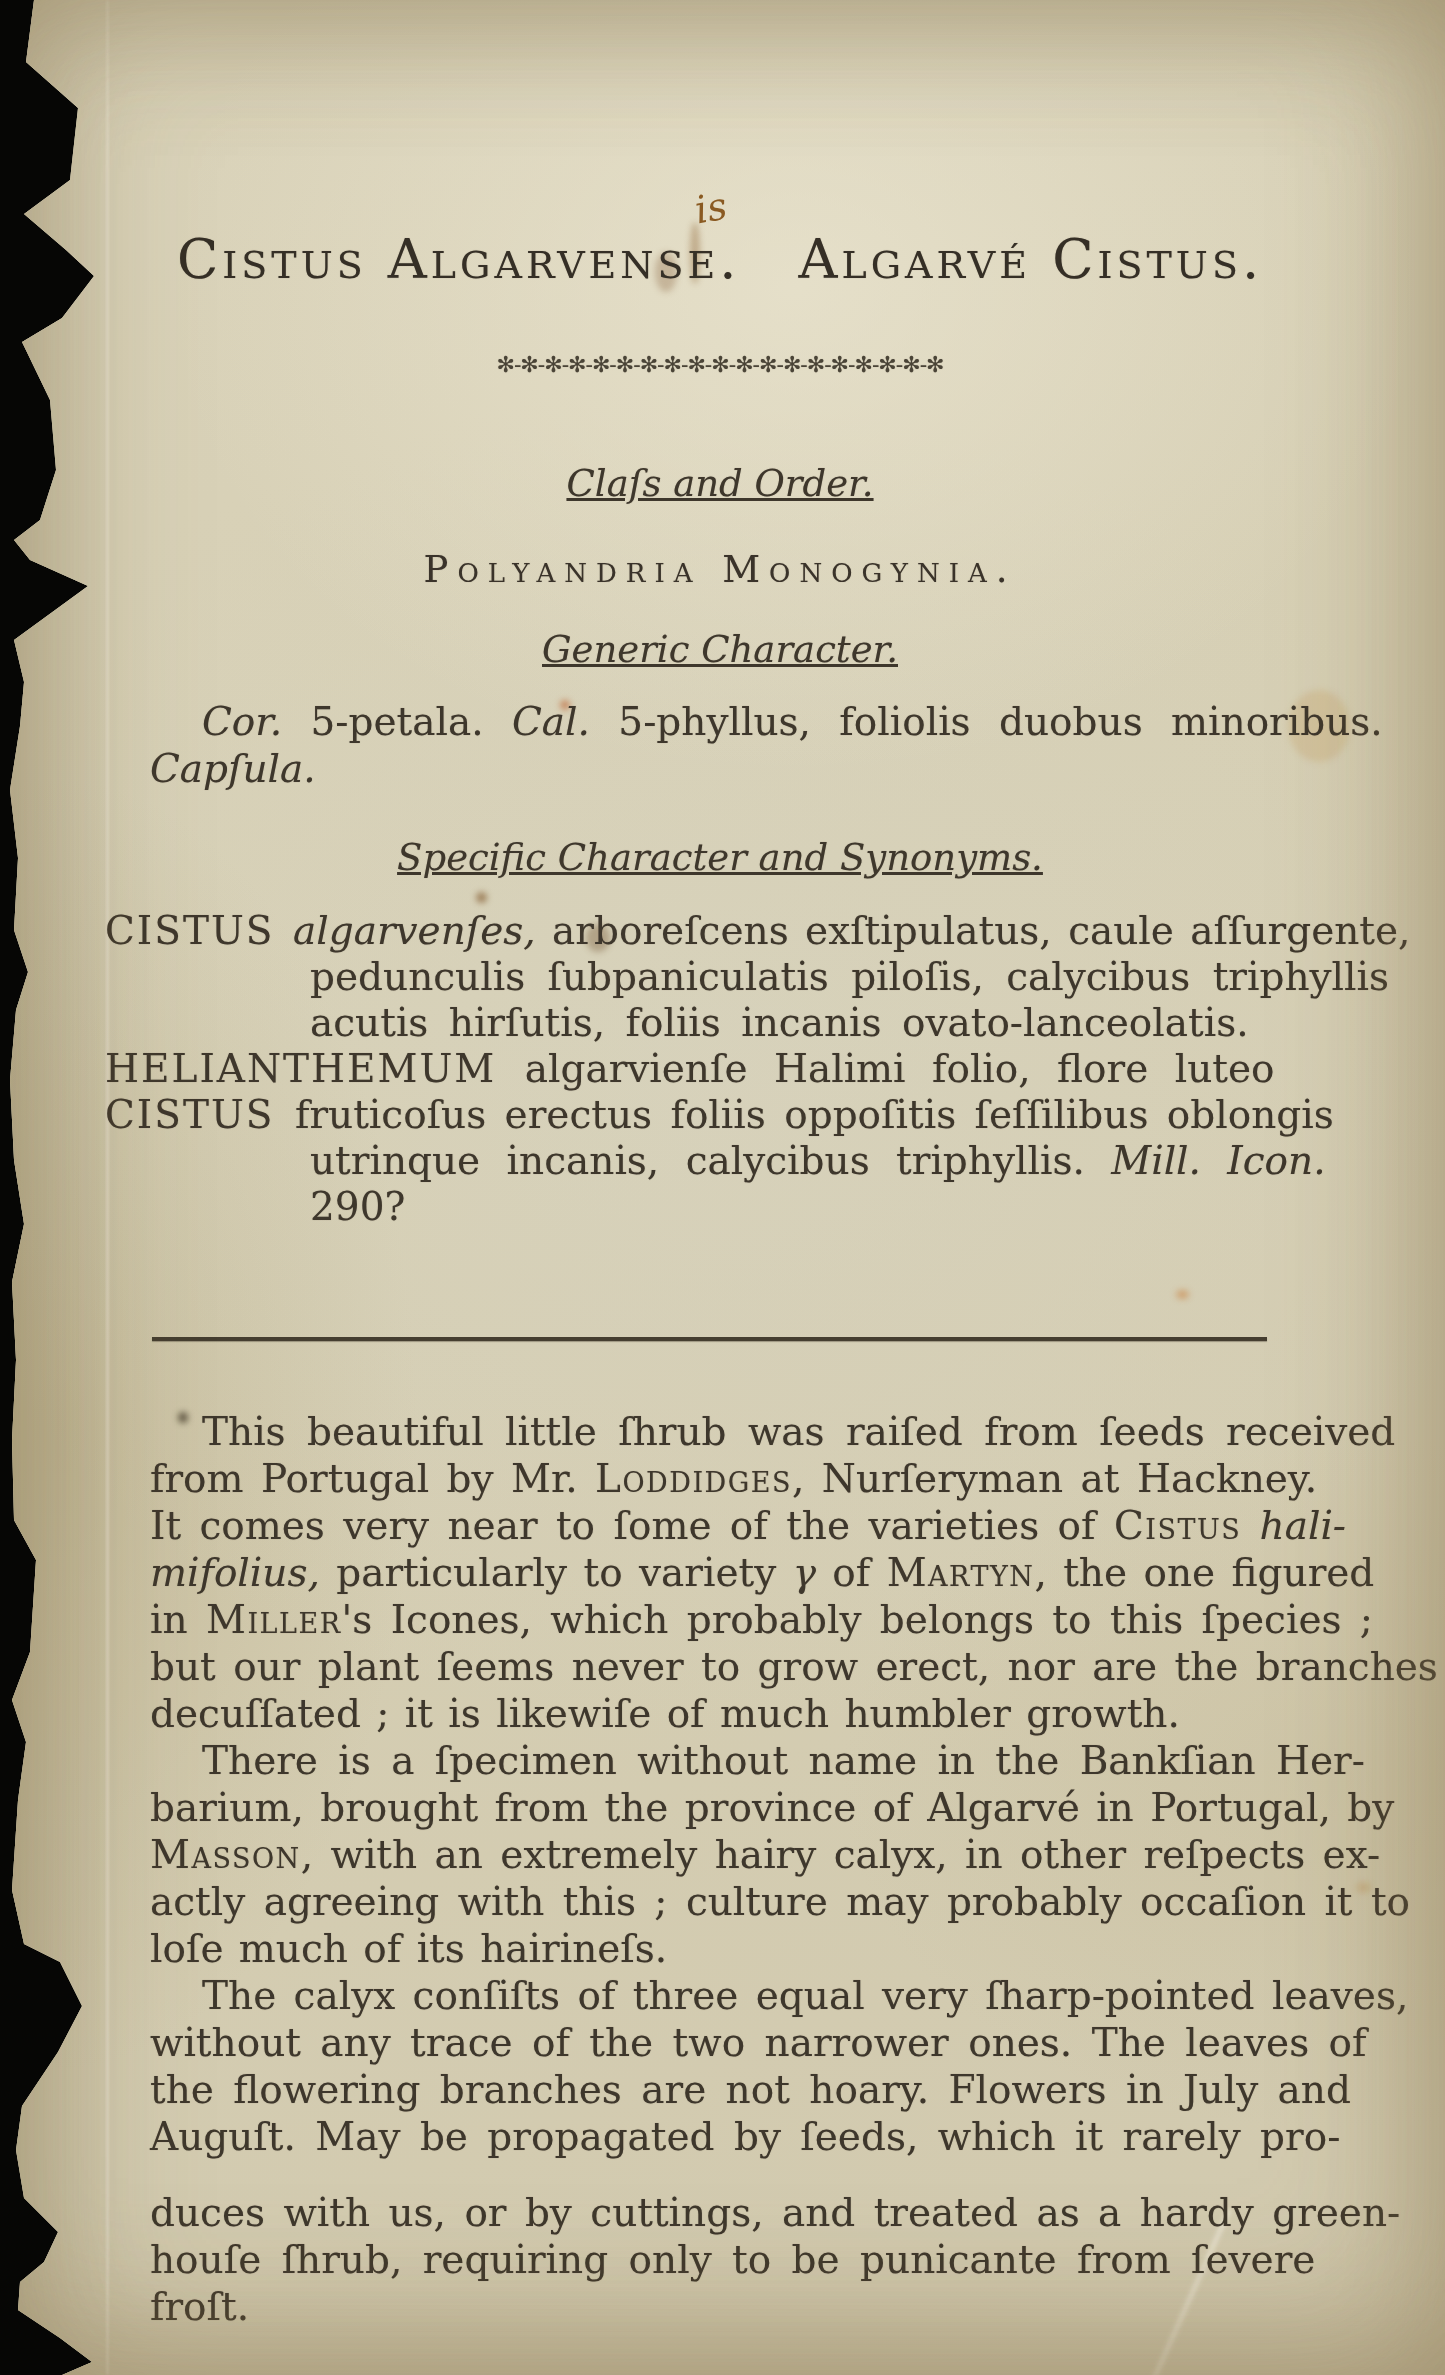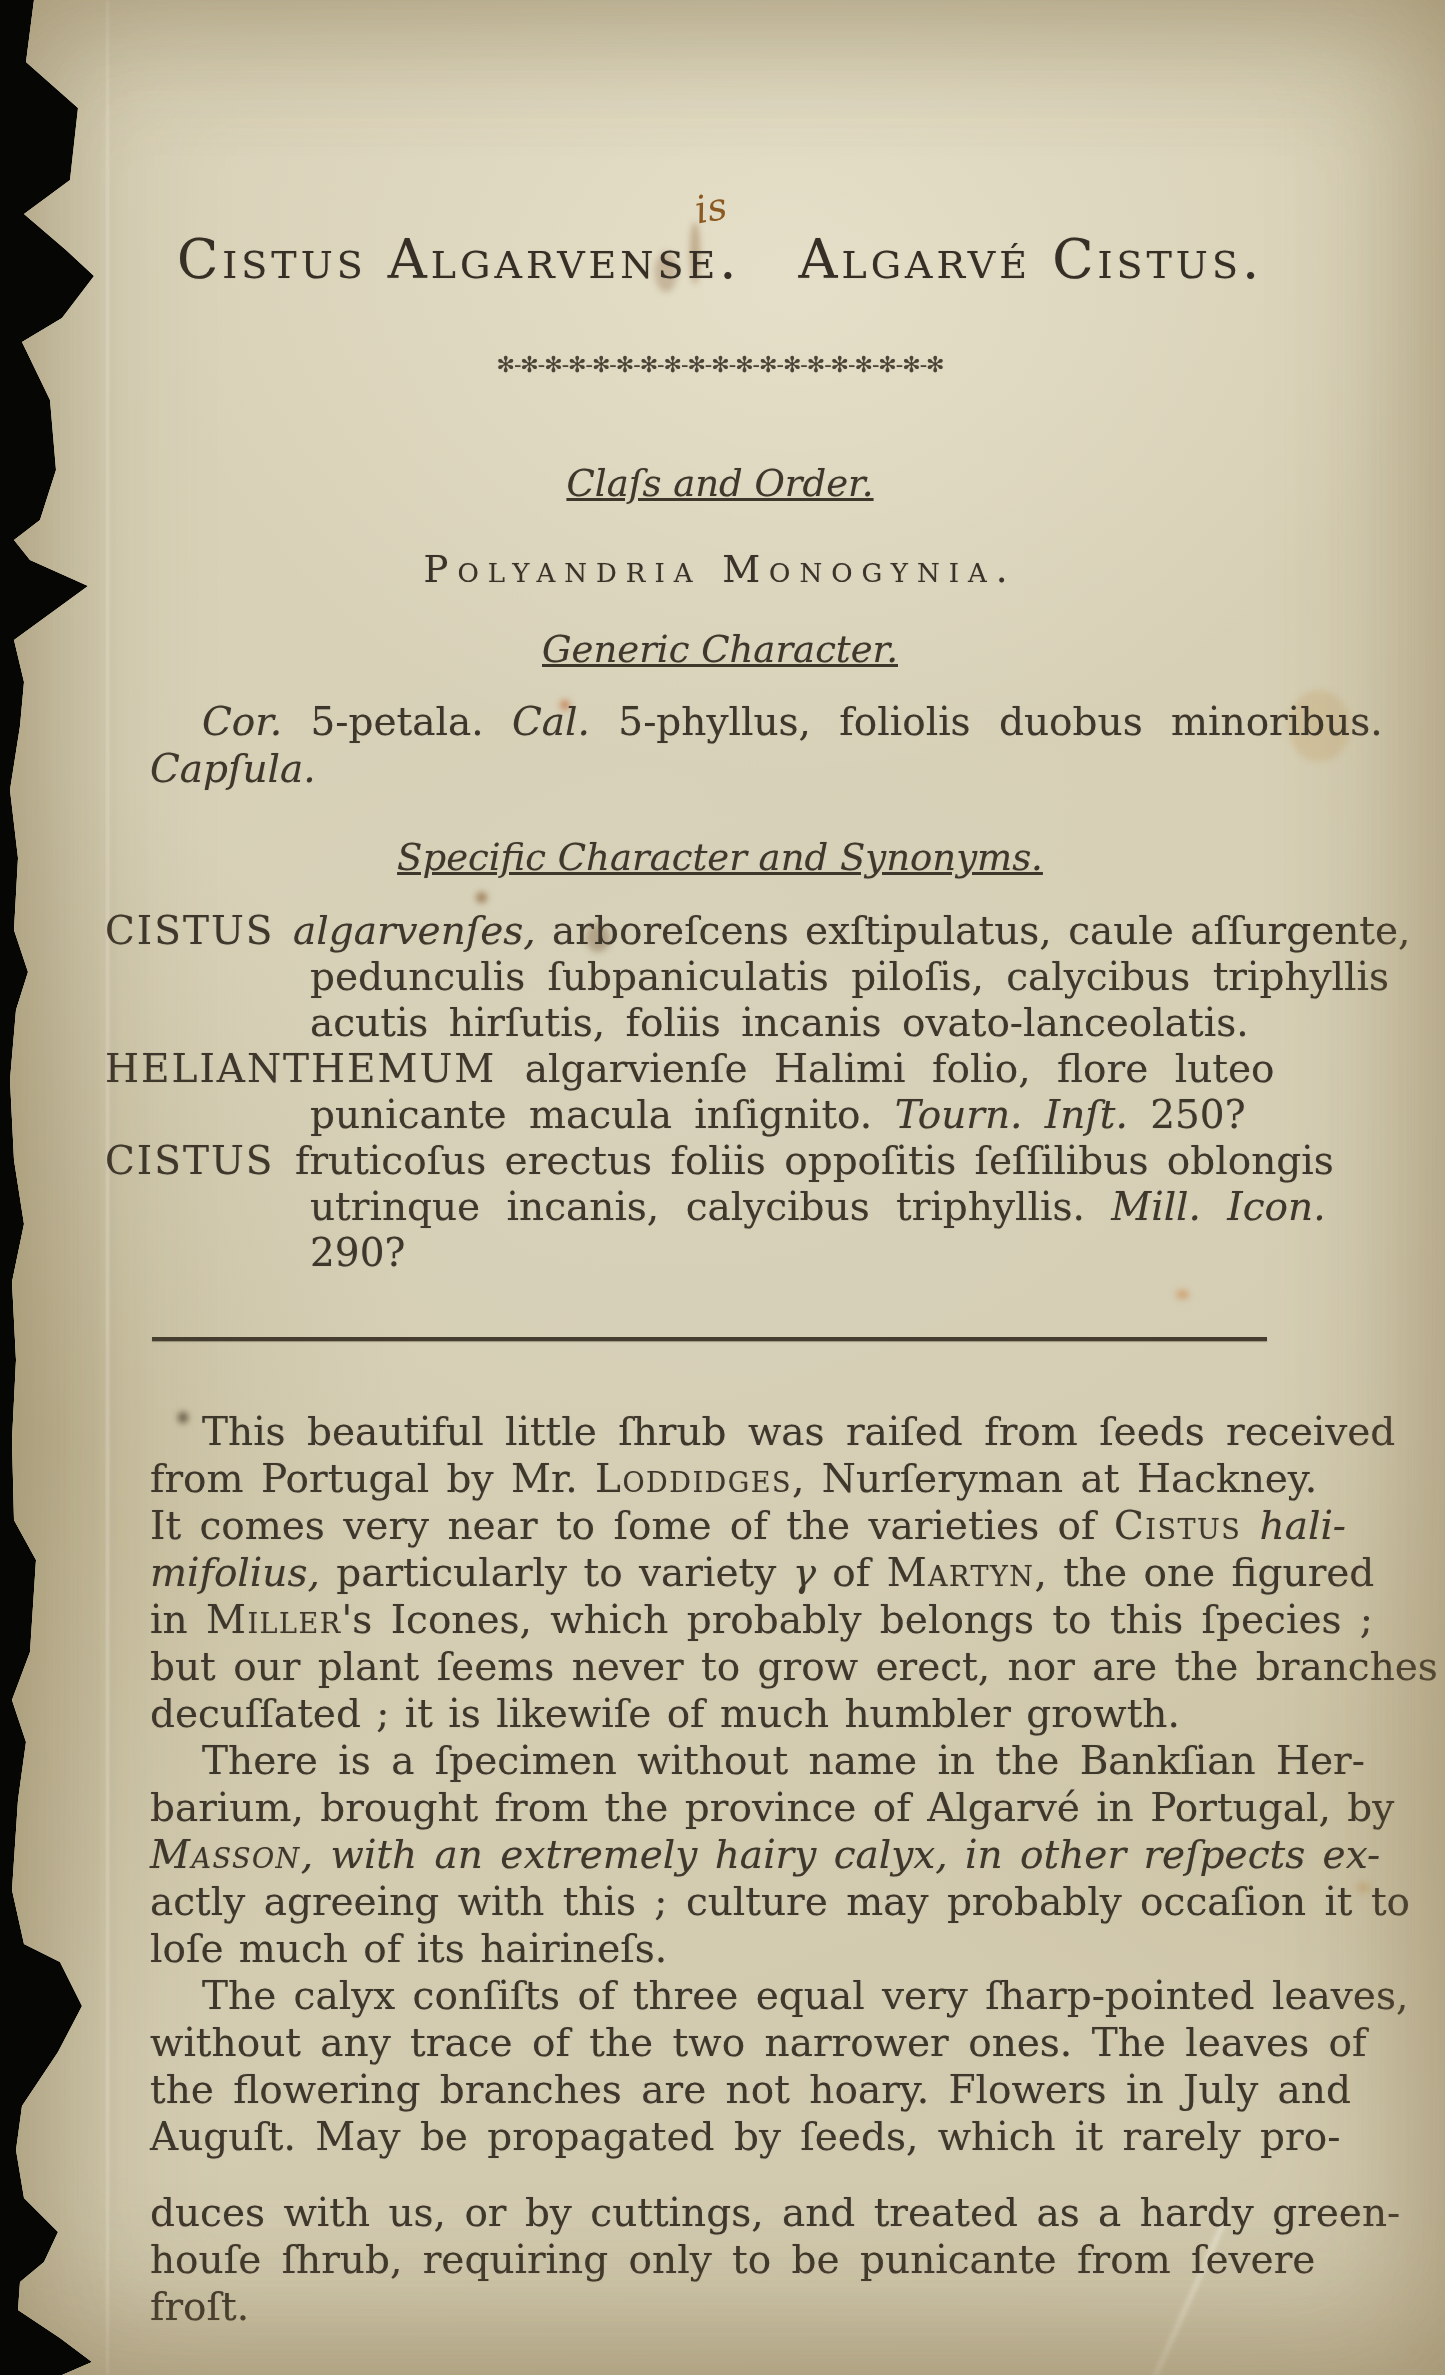--- a/index.html
+++ b/index.html
@@ -99,42 +99,41 @@
         <div class="line" style="padding-left: 52px; word-spacing: 16px;"><span class="it">Cor.</span><span> 5-petala.   </span><span class="it">Cal.</span><span> 5-phyllus,  foliolis  duobus  minoribus.</span></div>
         <div class="line"><span class="it">Capſula.</span></div>
       </div>
 
     <div class="centered h-it head-specific">Specific Character and Synonyms.</div>
     <div class="textblock" id="synonym-lines">
         <div class="line" style="word-spacing: 4px;"><span class="gen">CISTUS </span><span class="it">algarvenſes,</span><span> arboreſcens exſtipulatus, caule aſſurgente,</span></div>
         <div class="line" style="padding-left: 205px; word-spacing: 10px;"><span>pedunculis ſubpaniculatis piloſis, calycibus triphyllis</span></div>
         <div class="line" style="padding-left: 205px; word-spacing: 8px;"><span>acutis hirſutis, foliis incanis ovato-lanceolatis.</span></div>
         <div class="line" style="word-spacing: 14px;"><span class="gen">HELIANTHEMUM </span><span>algarvienſe  Halimi  folio,  flore  luteo</span></div>
-        <div class="line" style="padding-left: 205px; word-spacing: 10px;"><span>punicante macula inſignito.  </span><span class="it">Tourn. Inſt.</span><span> 250?</span></div>
         <div class="line" style="word-spacing: 6px; text-align: center;"><span class="gen">CISTUS </span><span>fruticoſus erectus foliis oppoſitis ſeſſilibus oblongis</span></div>
         <div class="line" style="padding-left: 205px; word-spacing: 14px;"><span>utrinque  incanis,  calycibus  triphyllis.   </span><span class="it">Mill. Icon.</span></div>
         <div class="line" style="padding-left: 205px;"><span>290?</span></div>
       </div>
 
     <div class="rule"></div>
 
     <div class="textblock" id="body-text">
         <div class="para">
           <div class="line" style="padding-left: 52px; word-spacing: 9px;"><span>This  beautiful  little  ſhrub  was  raiſed  from  ſeeds  received</span></div>
           <div class="line" style="word-spacing: 5px;"><span>from Portugal by Mr. </span><span class="sc">Loddidges</span><span>, Nurſeryman at Hackney.</span></div>
           <div class="line" style="word-spacing: 6px;"><span>It comes very near to ſome  of  the  varieties  of </span><span class="sc">Cistus</span><span> </span><span class="it">hali-</span></div>
           <div class="line" style="word-spacing: 4px;"><span class="it">mifolius,</span><span> particularly to variety </span><span class="it">γ</span><span> of </span><span class="sc">Martyn</span><span>, the one figured</span></div>
           <div class="line" style="word-spacing: 6px;"><span>in </span><span class="sc">Miller</span><span>'s  Icones,  which  probably  belongs  to  this  ſpecies ;</span></div>
           <div class="line" style="word-spacing: 5px;"><span>but our plant ſeems never to grow erect,  nor are the branches</span></div>
           <div class="line"><span>decuſſated ;  it is likewiſe of much humbler growth.</span></div>
         </div>
         <div class="para">
           <div class="line" style="padding-left: 52px; word-spacing: 8px;"><span>There  is  a  ſpecimen  without  name  in  the  Bankſian  Her-</span></div>
           <div class="line" style="word-spacing: 4px;"><span>barium, brought from the province of Algarvé in Portugal, by</span></div>
-          <div class="line" style="word-spacing: 5px; font-style: italic;"><span class="sc">Masson</span><span>, with an extremely hairy calyx,  in  other  reſpects  ex-</span></div>
+          <div class="line" style="word-spacing: 5px;"><span class="sc">Masson</span><span>, with an extremely hairy calyx,  in  other  reſpects  ex-</span></div>
           <div class="line" style="word-spacing: 6px;"><span>actly agreeing with this ;  culture  may  probably  occaſion it to</span></div>
           <div class="line"><span>loſe  much  of  its  hairineſs.</span></div>
         </div>
         <div class="para">
           <div class="line" style="padding-left: 52px; word-spacing: 5px;"><span>The calyx conſiſts of three equal very ſharp-pointed leaves,</span></div>
           <div class="line" style="word-spacing: 7px;"><span>without  any  trace  of  the  two  narrower  ones.   The  leaves of</span></div>
           <div class="line" style="word-spacing: 7px;"><span>the flowering  branches  are  not  hoary.   Flowers  in  July and</span></div>
           <div class="line" style="word-spacing: 7px;"><span>Auguſt.   May  be  propagated  by  ſeeds,  which  it  rarely pro-</span></div>
           <div class="line" style="word-spacing: 6px; margin-top: 29px;"><span>duces with  us,  or  by  cuttings,  and  treated  as  a  hardy green-</span></div>
           <div class="line" style="word-spacing: 8px;"><span>houſe  ſhrub,  requiring  only  to  be  punicante  from  ſevere</span></div>

